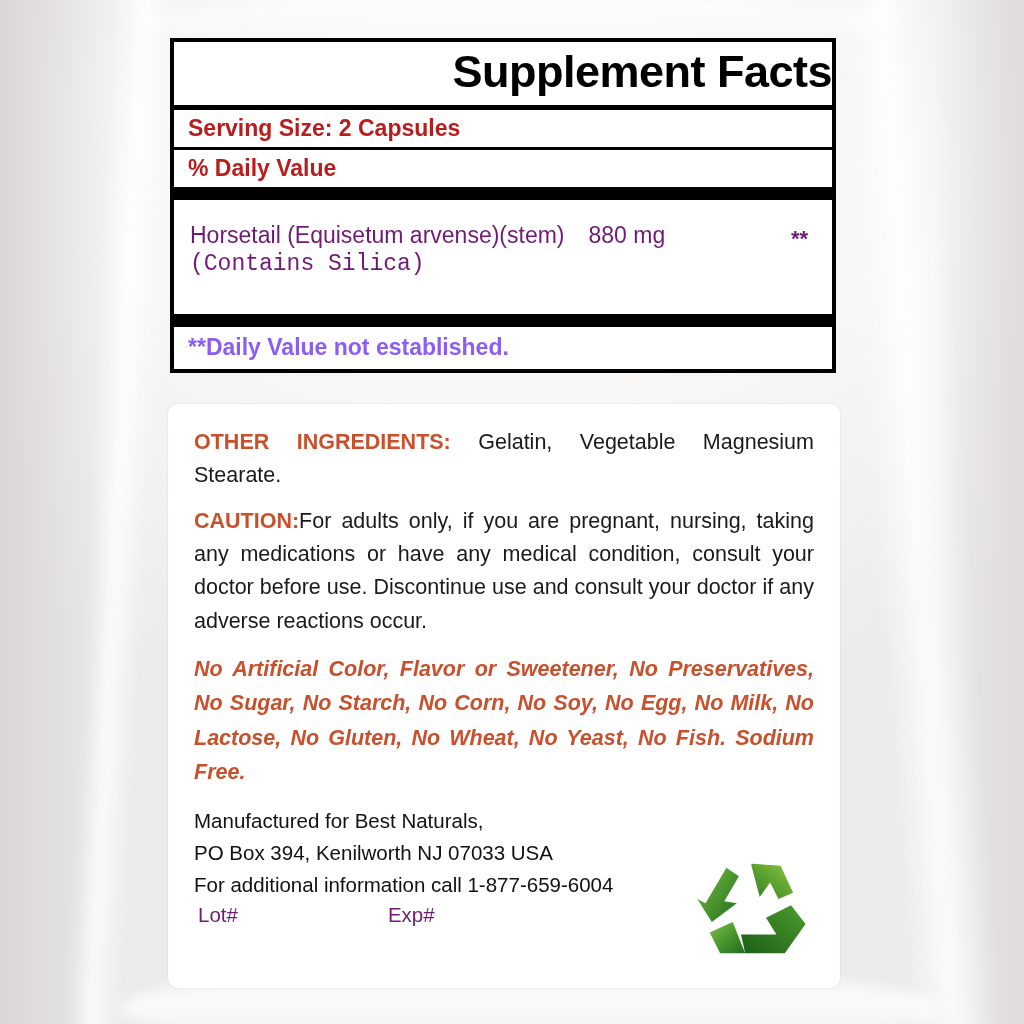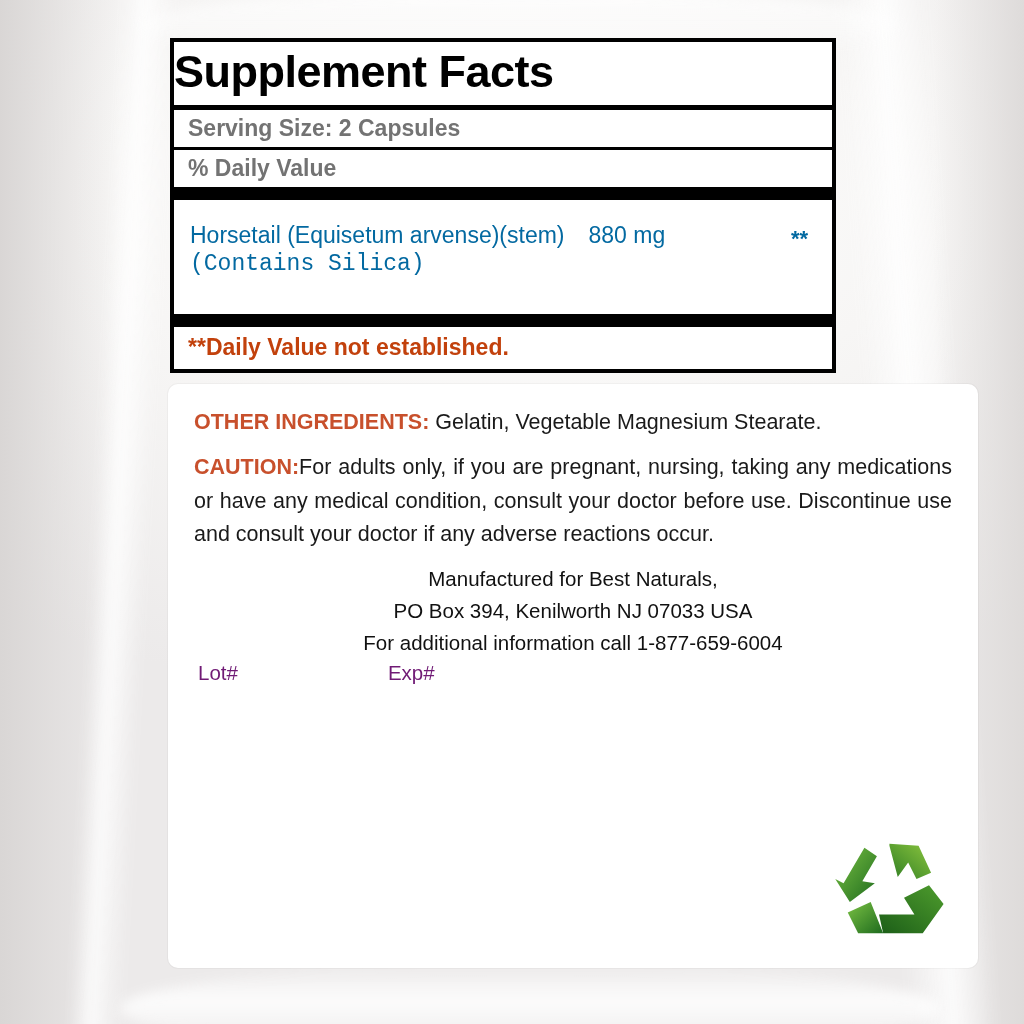--- a/index.html
+++ b/index.html
@@ -62,47 +62,47 @@
   .facts-panel {
     position: absolute;
     left: 170px;
     top: 38px;
     width: 666px;
     background: #ffffff;
     border: 4px solid #000000;
     box-sizing: border-box;
   }
   .facts-title {
-    text-align: left;
+    text-align: right;
     font-size: 45px;
     font-weight: bold;
     letter-spacing: -0.5px;
     padding: 6px 0 10px 0;
     color: #000;
     line-height: 1.05;
     border-radius: 21px;
   }
   .rule-thin { border-top: 3px solid #000; }
   .rule-med { border-top: 5px solid #000; }
   .rule-thick { border-top: 13px solid #000; }
 
   .facts-row {
     display: flex;
     justify-content: space-between;
     align-items: baseline;
     padding: 5px 12px 5px 14px;
     font-size: 23px;
     font-weight: bold;
-    color: #737373;
+    color: #b91c1c;
   }
 
   .ingredient-block {
     padding: 22px 6px 20px 16px;
     font-size: 23px;
-    color: #0369a1;
+    color: #701a75;
     position: relative;
     min-height: 72px;
   }
   .ing-line {
     display: flex;
     align-items: baseline;
   }
   .ing-name { flex: 0 0 auto; }
   .ing-amount {
     margin-left: 24px;
@@ -114,29 +114,29 @@
     top: 26px;
     font-weight: bold;
     font-size: 22px;
   }
   .ing-sub { margin-top: 2px; font-family: Liberation Mono, monospace; }
 
   .footnote {
     padding: 7px 14px 8px 14px;
     font-size: 23px;
     font-weight: bold;
-    color: #c2410c;
+    color: #8b5cf6;
   }
 
   
   .info-card {
     position: absolute;
     left: 168px;
-    top: 384px;
-    width: 810px;
+    top: 404px;
+    width: 672px;
     height: 584px;
     background: #ffffff;
     border-radius: 10px;
     box-sizing: border-box;
     padding: 22px 26px 10px 26px;
     box-shadow: 0 0 0 1px rgba(0,0,0,0.03);
   }
   .accent { color: #c8502c; font-weight: bold; }
   .para {
     font-size: 21.5px;
@@ -149,21 +149,20 @@
   .claims {
     font-size: 21.5px;
     line-height: 1.6;
     color: #c8502c;
     font-style: italic;
     font-weight: bold;
     text-align: justify;
     margin: 14px 0 16px 0;
   }
   .maker {
-    text-align: center;
     font-size: 20.5px;
     line-height: 1.55;
     color: #111;
     margin-top: 0;
   }
   .maker div { white-space: nowrap; }
   .lot-row {
     display: flex;
     gap: 150px;
     font-size: 20.5px;
@@ -220,20 +219,21 @@
   <div class="info-card">
     <p class="para first">
       <span class="accent">OTHER   INGREDIENTS:</span>
       <span>Gelatin, Vegetable Magnesium Stearate.</span>
     </p>
 
     <p class="para">
       <span class="accent">CAUTION:</span><span>For adults only, if you are pregnant, nursing, taking any medications or have any medical condition, consult your doctor before use. Discontinue use and consult your doctor if any adverse reactions occur.</span>
     </p>
 
+    <p class="claims">No Artificial Color, Flavor or Sweetener, No Preservatives, No Sugar, No Starch, No Corn, No Soy, No Egg, No Milk, No Lactose, No Gluten, No Wheat, No Yeast, No Fish. Sodium Free.</p>
 
     <div class="maker">
       <div>Manufactured for Best Naturals,</div>
       <div>PO Box 394, Kenilworth NJ 07033 USA</div>
       <div>For additional information call 1-877-659-6004</div>
     </div>
 
     <div class="lot-row">
       <span>Lot#</span>
       <span>Exp#</span>

